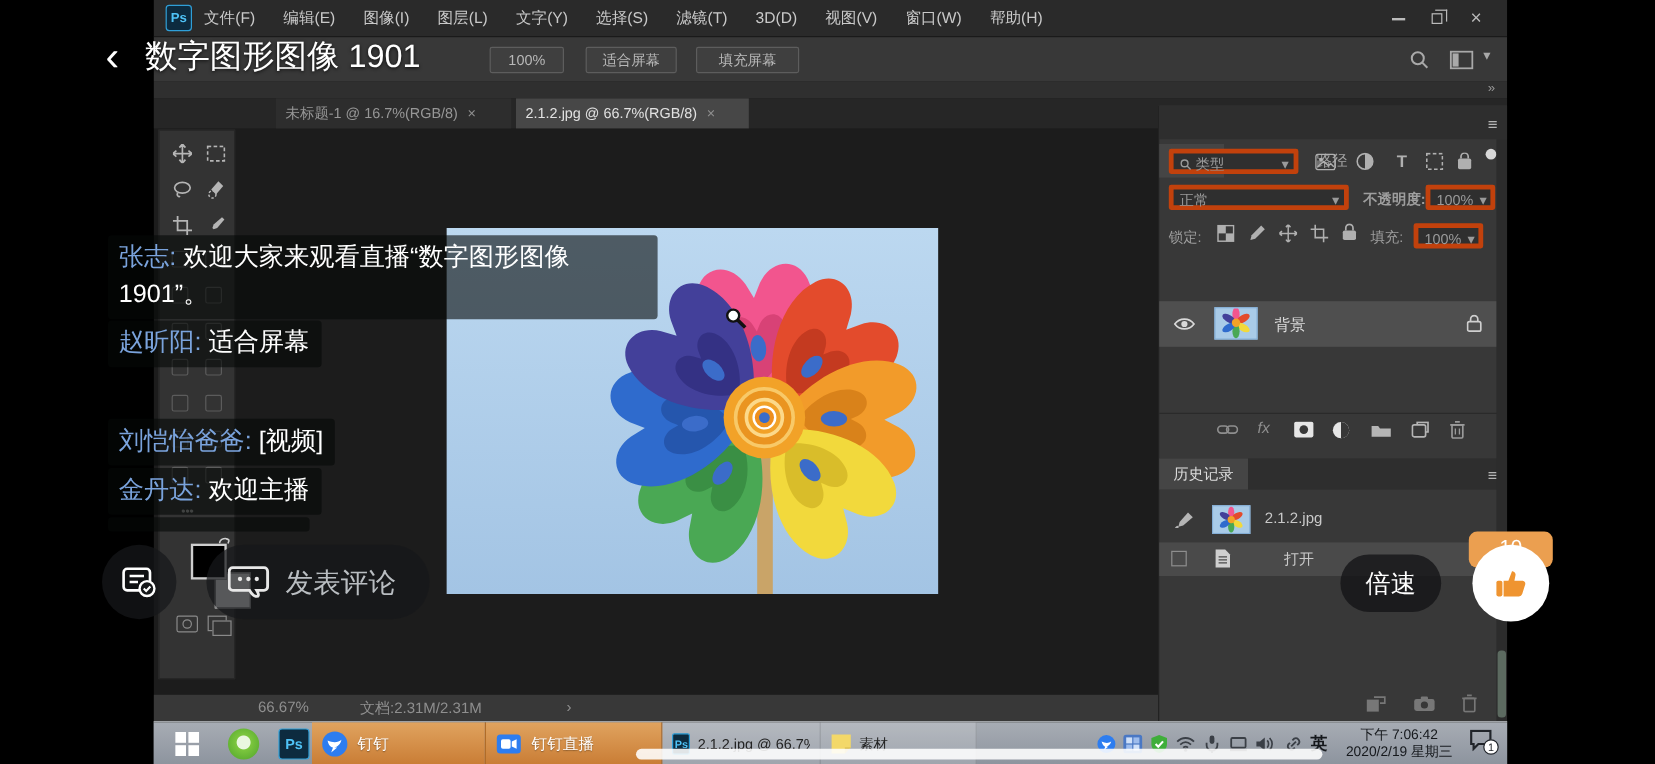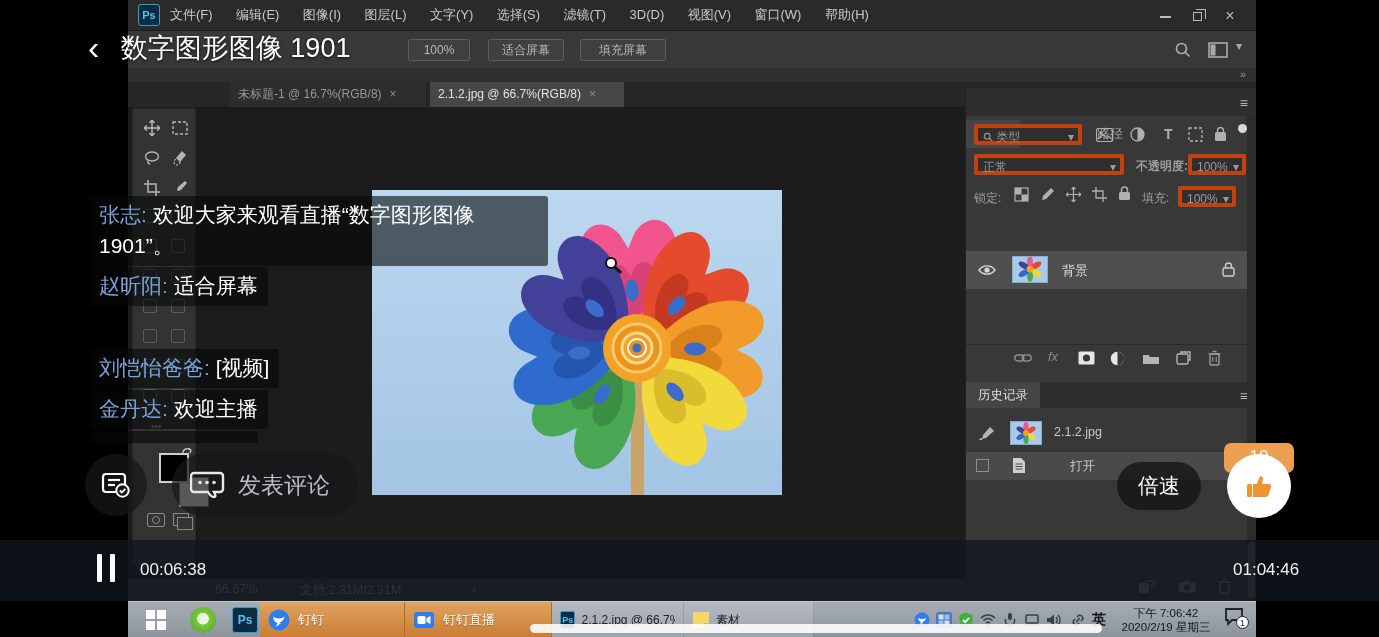--- a/index.html
+++ b/index.html
@@ -498,28 +498,20 @@
 
   <div class="speedpill">倍速</div>
   <div class="likebadge">10</div>
   <div class="likecircle">
     <svg width="32" height="32" viewBox="0 0 32 32">
       <path d="M10 14 L14 14 L17 6 C17 6 20 6 20 9 L19 14 L26 14 A2.4 2.4 0 0 1 28 17 L25.5 25 A3 3 0 0 1 22.5 27 L10 27 Z" fill="#ef9430"></path>
       <rect x="4" y="14" width="5" height="13" rx="1.5" fill="#ef9430"></rect>
     </svg>
   </div>
 
-  <div class="playerbar">
-    <div class="abs" style="left:93px;top:14px;">
-      <span class="pausebar"></span><span class="pausebar"></span>
-    </div>
-    <span class="ptime" style="left:140px;top:20px;">00:06:38</span>
-
-    <span class="ptime" style="left:1233px;top:20px;">01:04:46</span>
-  </div>
 
   <div class="taskbar">
     <div class="abs" style="left:8px;top:6px;width:40px;height:24px;display:flex;align-items:center;justify-content:center;">
       <svg width="20" height="20" viewBox="0 0 20 20">
         <rect x="0" y="0" width="9" height="9" fill="#fff"></rect>
           <rect x="11" y="0" width="9" height="9" fill="#fff"></rect>
         <rect x="0" y="11" width="9" height="9" fill="#fff"></rect>
           <rect x="11" y="11" width="9" height="9" fill="#fff"></rect>
       </svg>
     </div>

